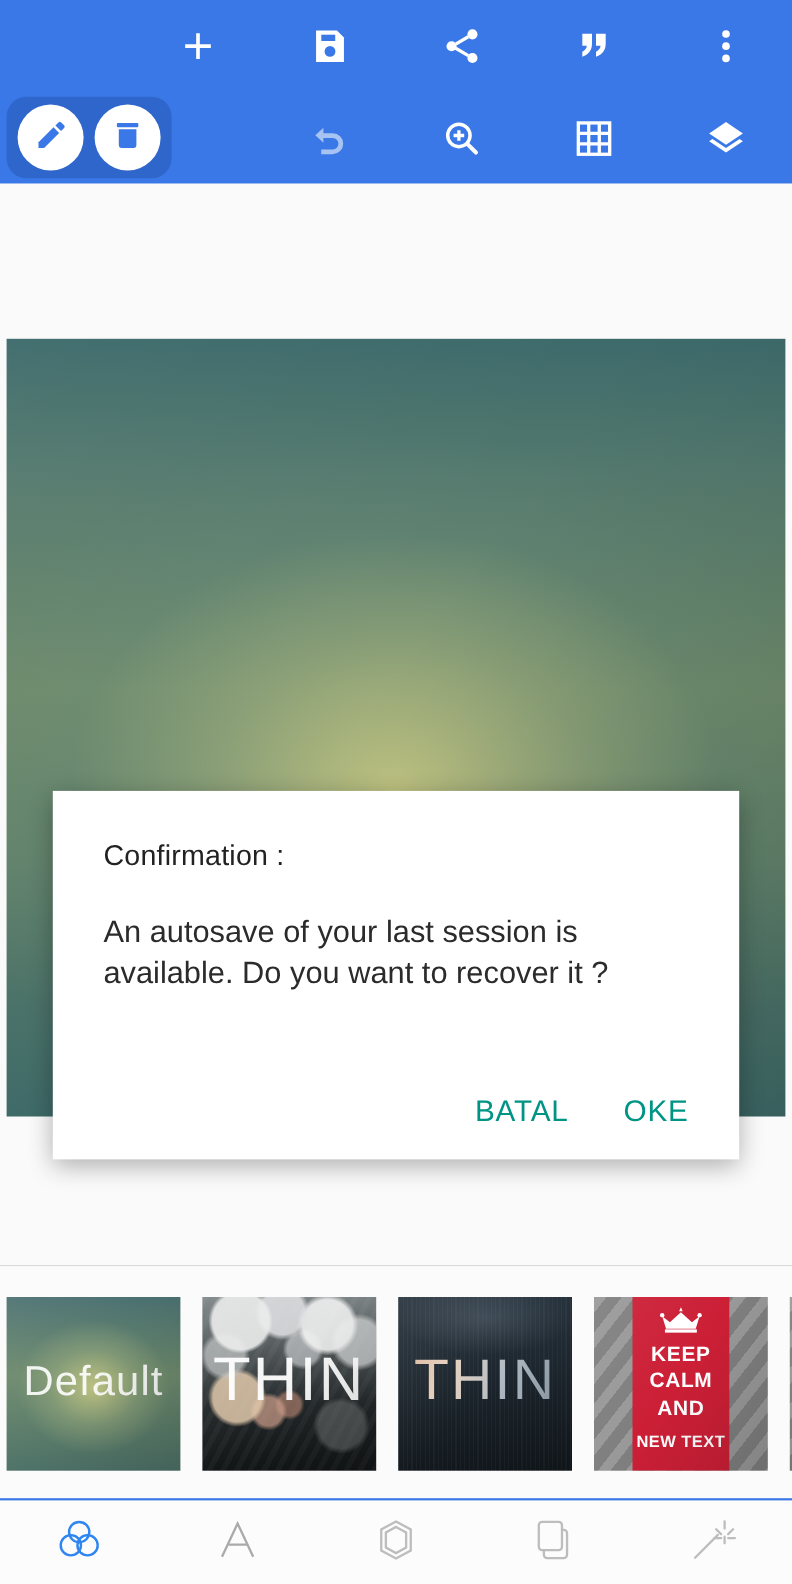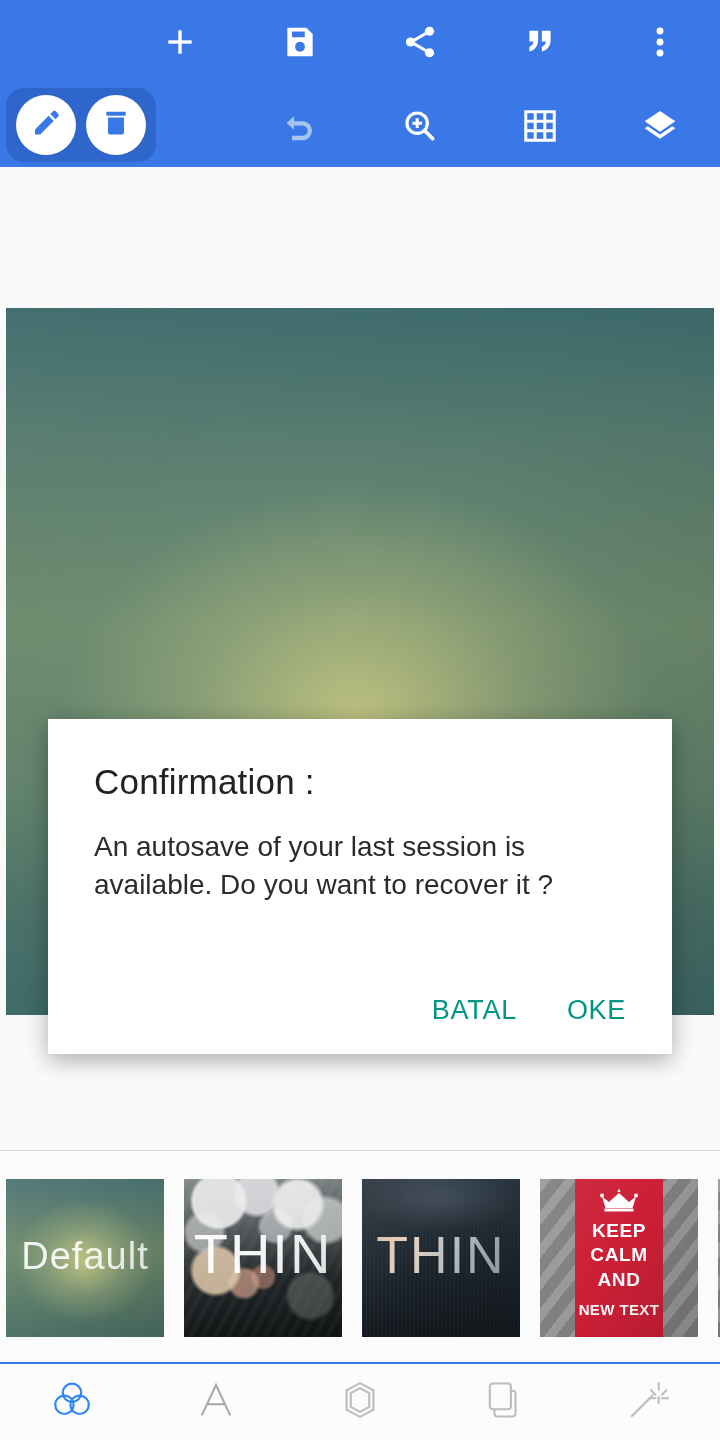--- a/index.html
+++ b/index.html
@@ -67,25 +67,25 @@
   
   .scrim { position: absolute; inset: 0; background: rgba(0,0,0,0.0); }
   .dialog {
     position: absolute; left: 48px; top: 552px;
     width: 624px; height: 335px;
     background: #ffffff;
     box-shadow: 0 6px 22px rgba(0,0,0,0.32);
     padding: 44px 46px 0 46px;
   }
   .dlg-title {
-    font-size: 35px; font-weight: 400; color: #222222;
+    font-size: 26px; font-weight: 400; color: #222222;
     line-height: 1.1; letter-spacing: 0.2px;
   }
   .dlg-body {
-    margin-top: 26px;
+    margin-top: 36px;
     font-size: 28px; font-weight: 400; color: #2b2b2b;
     line-height: 1.36; max-width: 510px;
   }
   .dlg-actions {
     position: absolute; right: 46px; bottom: 28px;
     display: flex; align-items: center; gap: 50px;
   }
   .dlg-btn {
     font-size: 27px; letter-spacing: 0.7px;
     color: #009484; background: none; border: none;

